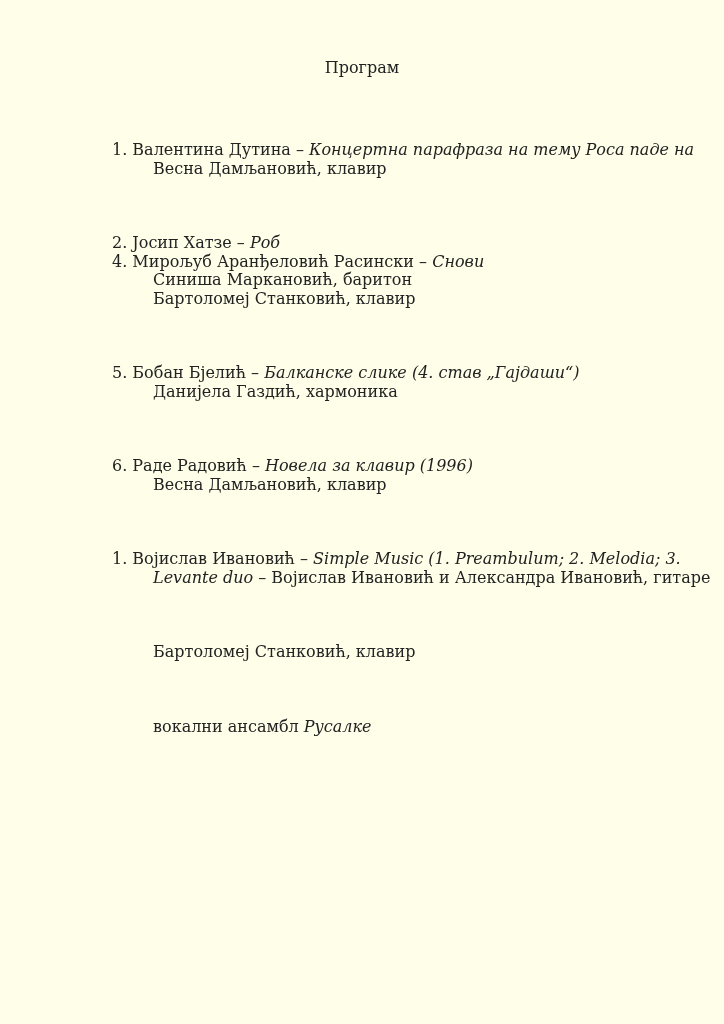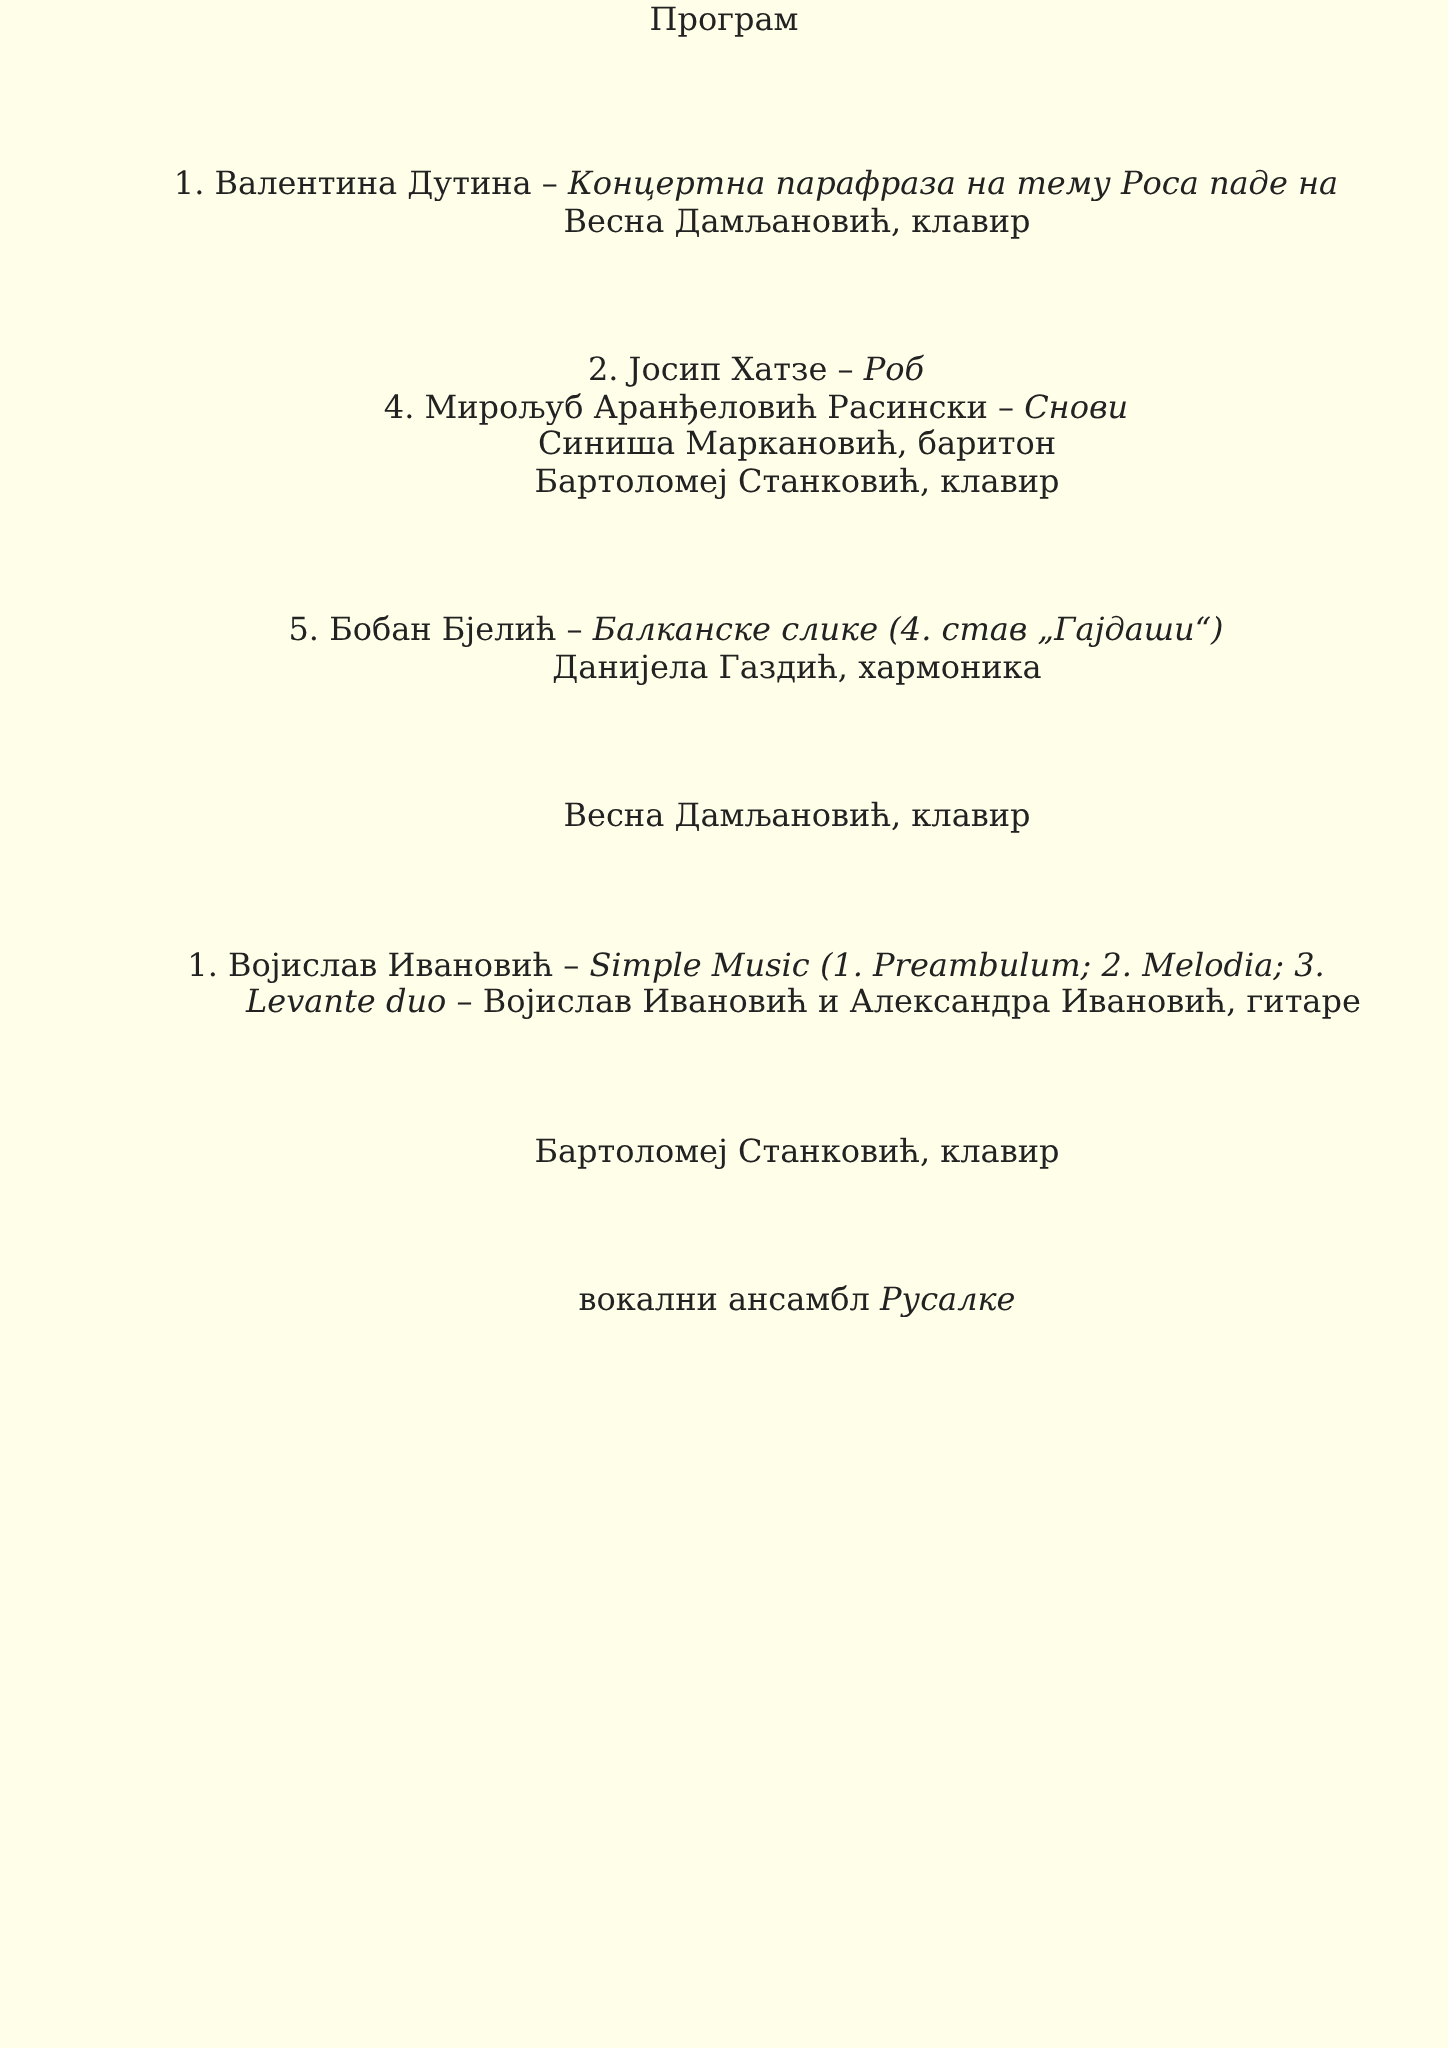--- a/index.html
+++ b/index.html
@@ -14,28 +14,28 @@
     font-family: "DejaVu Serif", serif;
     overflow: hidden;
   }
   .page {
     position: relative;
     width: 724px;
     height: 1024px;
     box-sizing: border-box;
   }
   .title {
+    padding-top: 58px;
     font-size: 16px;
     line-height: 19px;
     text-align: center;
     font-weight: normal;
   }
   .program {
-    margin: 64px 50px 0 82px;
-    text-align: center;
+    margin: 64px 50px 0 112px;
   }
   .group {
     margin-bottom: 56px;
   }
   .group:last-child {
     margin-bottom: 0;
   }
   .line {
     font-size: 16px;
     line-height: 18.5px;
@@ -71,20 +71,21 @@
         </div>
       </div>
       <div class="group">
         <div>
           <div class="line"><span class="regular">5. Бобан Бјелић – </span><span class="italic">Балканске слике (4. став „Гајдаши“)</span></div>
           <div class="line indent-1"><span class="regular">Данијела Газдић, хармоника</span></div>
         </div>
       </div>
       <div class="group">
         <div>
+          <div class="line"><span class="regular">6. Раде Радовић – </span><span class="italic">Новела за клавир (1996)</span></div>
           <div class="line indent-1"><span class="regular">Весна Дамљановић, клавир</span></div>
         </div>
       </div>
       <div class="group">
         <div>
           <div class="line"><span class="regular">1. Војислав Ивановић – </span><span class="italic">Simple Music (1. Preambulum; 2. Melodia; 3.</span></div>
           <div class="line indent-1"><span class="italic">Levante duo</span><span class="regular"> – Војислав Ивановић и Александра Ивановић, гитаре</span></div>
         </div>
       </div>
       <div class="group">

